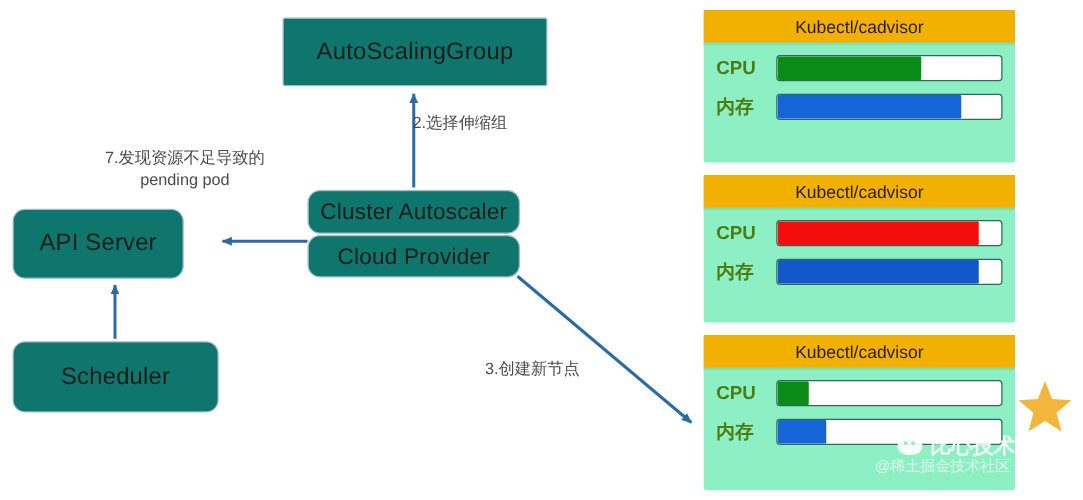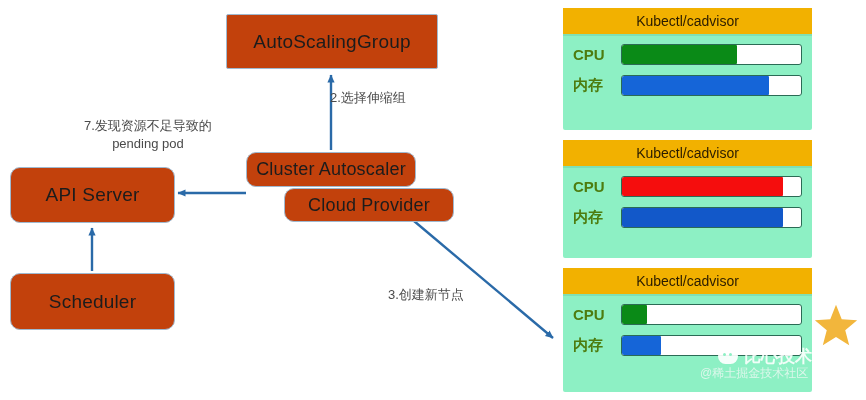--- a/index.html
+++ b/index.html
@@ -13,37 +13,37 @@
     height: 400px;
     background: #ffffff;
     overflow: hidden;
     font-family: "Liberation Sans", "DejaVu Sans", sans-serif;
   }
 
   
   .node {
     position: absolute;
     box-sizing: border-box;
-    background: #c2410c;
+    background: #0f766e;
     border: 1.4px solid #9fb9d0;
     display: flex;
     align-items: center;
     justify-content: center;
     color: #1c1c1c;
     font-size: 19px;
     letter-spacing: .2px;
     white-space: nowrap;
   }
   .node.rounded { border-radius: 10px; }
   .node.square  { border-radius: 2px; }
 
   #node-asg       { left: 226px; top: 14px;  width: 212px; height: 55px; font-size: 19px; }
   #node-ca        { left: 246px; top: 152px; width: 170px; height: 35px; font-size: 18px; }
-  #node-cp        { left: 246px; top: 188px; width: 170px; height: 34px; font-size: 18px; margin-left: 38px; }
-  #node-api       { left: 10px;  top: 167px; width: 165px; height: 56px; font-size: 19px; }
+  #node-cp        { left: 246px; top: 188px; width: 170px; height: 34px; font-size: 18px; }
+  #node-api       { left: 10px;  top: 167px; width: 137px; height: 56px; font-size: 19px; }
   #node-scheduler { left: 10px;  top: 273px; width: 165px; height: 57px; font-size: 19px; }
 
   
   .anno {
     position: absolute;
     color: #4a4a4a;
     font-size: 13px;
     line-height: 1.35;
     white-space: nowrap;
   }

